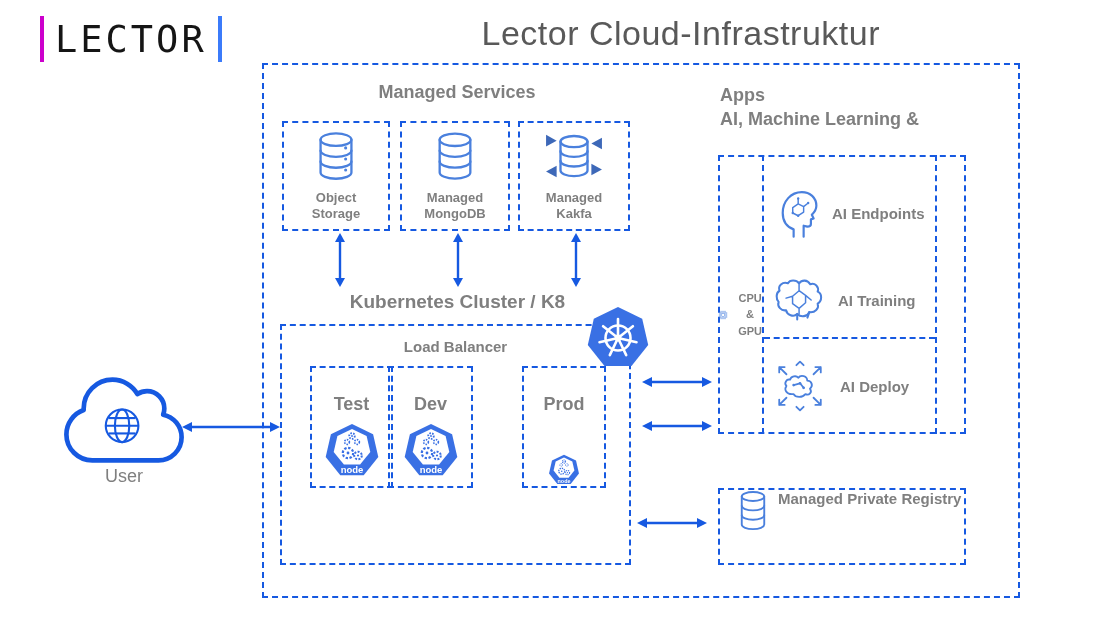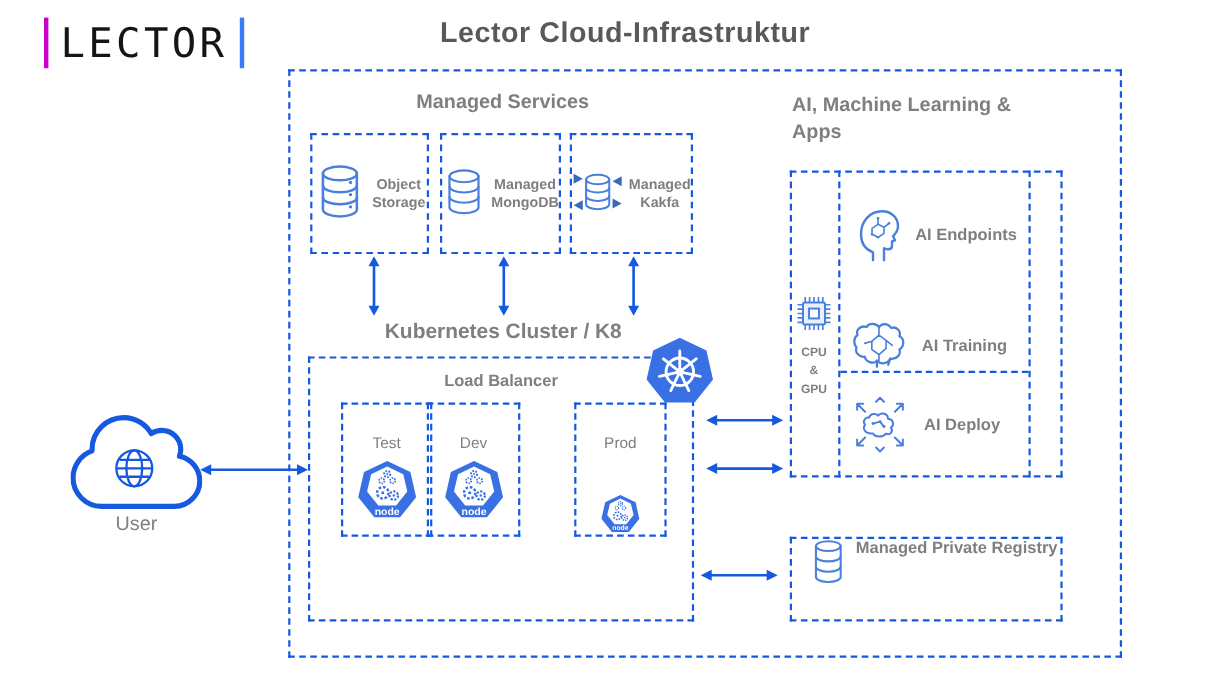--- a/index.html
+++ b/index.html
@@ -11,38 +11,38 @@
     --title-gray:#595959;
   }
   html,body{margin:0;padding:0;background:#fff;}
   .canvas{position:relative;width:1120px;height:630px;background:#fff;overflow:hidden;
           font-family:"Liberation Sans", sans-serif;}
   .abs{position:absolute;}
   .dash{position:absolute;border:2px dashed var(--blue);box-sizing:border-box;background:transparent;}
   .outer-dash{border-width:2.5px;}
   .heading{position:absolute;font-weight:bold;color:var(--gray);}
   .center{text-align:center;}
-  .title{position:absolute;left:400px;top:14px;width:480px;text-align:left;
-         font-size:26px;font-weight:bold;color:var(--title-gray);letter-spacing:.5px;}
+  .title{position:absolute;left:400px;top:14px;width:480px;text-align:right;
+         font-size:34px;font-weight:normal;color:var(--title-gray);letter-spacing:.5px;}
   
   .logo{position:absolute;left:40px;top:16px;display:flex;align-items:center;gap:11px;}
   .logo-bar{width:4px;height:46px;}
   .logo-text{font-family:"DejaVu Sans Mono", monospace;font-weight:normal;font-size:37px;
              letter-spacing:3px;color:#151515;line-height:1;}
   
-  .svc-box{display:flex;flex-direction:row;align-items:center;justify-content:center;gap:5px;}
+  .svc-box{display:flex;flex-direction:column;align-items:center;justify-content:center;gap:5px;}
   .svc-label{font-size:13px;line-height:1.2;font-weight:bold;color:var(--gray);text-align:center;}
   
   .lb-label{margin-top:12px;text-align:center;font-size:15px;font-weight:bold;color:var(--gray);}
   .node-box{display:flex;flex-direction:column;align-items:center;padding-top:26px;box-sizing:border-box;}
-  .node-label{font-size:14px;font-weight:normal;color:var(--gray);}
+  .node-label{font-size:18px;font-weight:bold;color:var(--gray);}
   
   .ai-heading{line-height:1.35;}
   .cpu-col{position:absolute;border-right:2px dashed var(--blue);box-sizing:border-box;
-           display:flex;flex-direction:column;align-items:center;justify-content:center;
+           display:flex;flex-direction:row;align-items:center;justify-content:center;
            padding-top:40px;gap:10px;}
   .cpu-label{font-size:11px;line-height:1.5;font-weight:bold;color:var(--gray);text-align:center;}
   .vline{position:absolute;border-left:2px dashed var(--blue);width:0;}
   .hline{position:absolute;border-top:2px dashed var(--blue);height:0;}
   .ai-row{position:absolute;display:flex;align-items:center;gap:12px;padding-left:8px;box-sizing:border-box;}
   .ai-label{font-size:15px;font-weight:bold;color:var(--gray);}
   
   .registry-box{display:flex;align-items:flex-start;gap:10px;padding-left:18px;box-sizing:border-box;}
   .registry-label{font-size:15px;font-weight:bold;color:var(--gray);}
   
@@ -238,22 +238,22 @@
   </svg>
   <div class="user-label">User</div>
 
   <svg class="abs" style="left:182px;top:420px;" width="98" height="14" viewBox="0 0 98 14">
     <line x1="8" y1="7" x2="90" y2="7" stroke="#1659E1" stroke-width="2.4"></line>
     <polygon points="0,7 10,2 10,12" fill="#1659E1"></polygon>
       <polygon points="98,7 88,2 88,12" fill="#1659E1"></polygon>
   </svg>
 
   <div class="heading ai-heading" style="left:720px;top:83px;width:260px;font-size:18px;">
+    <div>Apps</div>
     <div>AI, Machine Learning &amp;</div>
-    <div>Apps</div>
   </div>
 
   <div class="dash" style="left:718px;top:155px;width:248px;height:279px;"></div>
 
   <div class="cpu-col" style="left:718px;top:155px;width:46px;height:279px;">
     <svg width="36" height="36" viewBox="0 0 36 36">
       <g stroke="#4A80DD" stroke-width="1.5">
         <line x1="10" y1="3" x2="10" y2="8"></line>
           <line x1="14" y1="3" x2="14" y2="8"></line>
           <line x1="18" y1="3" x2="18" y2="8"></line>
@@ -299,21 +299,21 @@
       <g fill="#4A80DD">
         <circle cx="20" cy="11" r="1.3"></circle>
           <circle cx="31" cy="16" r="1.3"></circle>
           <circle cx="14" cy="27" r="1.3"></circle>
           <circle cx="20" cy="30" r="1.3"></circle>
       </g>
     </svg>
     <div class="ai-label">AI Endpoints</div>
   </div>
 
-  <div class="ai-row" style="left:766px;top:284px;width:168px;height:60px;">
+  <div class="ai-row" style="left:766px;top:270px;width:168px;height:60px;">
     <svg width="52" height="46" viewBox="0 0 56 48">
       <g stroke="#4A80DD" stroke-width="2.2" fill="none" stroke-linecap="round" stroke-linejoin="round">
         <path d="M27,6 C24,2 17,2 15,6 C9,4 4,9 6,14 C2,16 2,23 5,26 C3,31 8,36 13,35 C14,40 21,43 25,39 C29,43 36,42 38,37 C44,38 49,33 47,28 C52,25 52,17 47,15 C49,10 44,5 39,7 C36,2 30,2 27,6 Z"></path>
         <path d="M25,39 V45 M38,37 L36,43"></path>
       </g>
       <g stroke="#4A80DD" stroke-width="1.6" fill="none" stroke-linecap="round">
         <path d="M27,6 V14 M27,14 L20,20 M27,14 L34,19 M20,20 V28 M20,20 L13,22 M34,19 L40,24 M34,19 V27 M20,28 L27,33 M34,27 L27,33 M27,33 V39"></path>
       </g>
     </svg>
     <div class="ai-label">AI Training</div>

